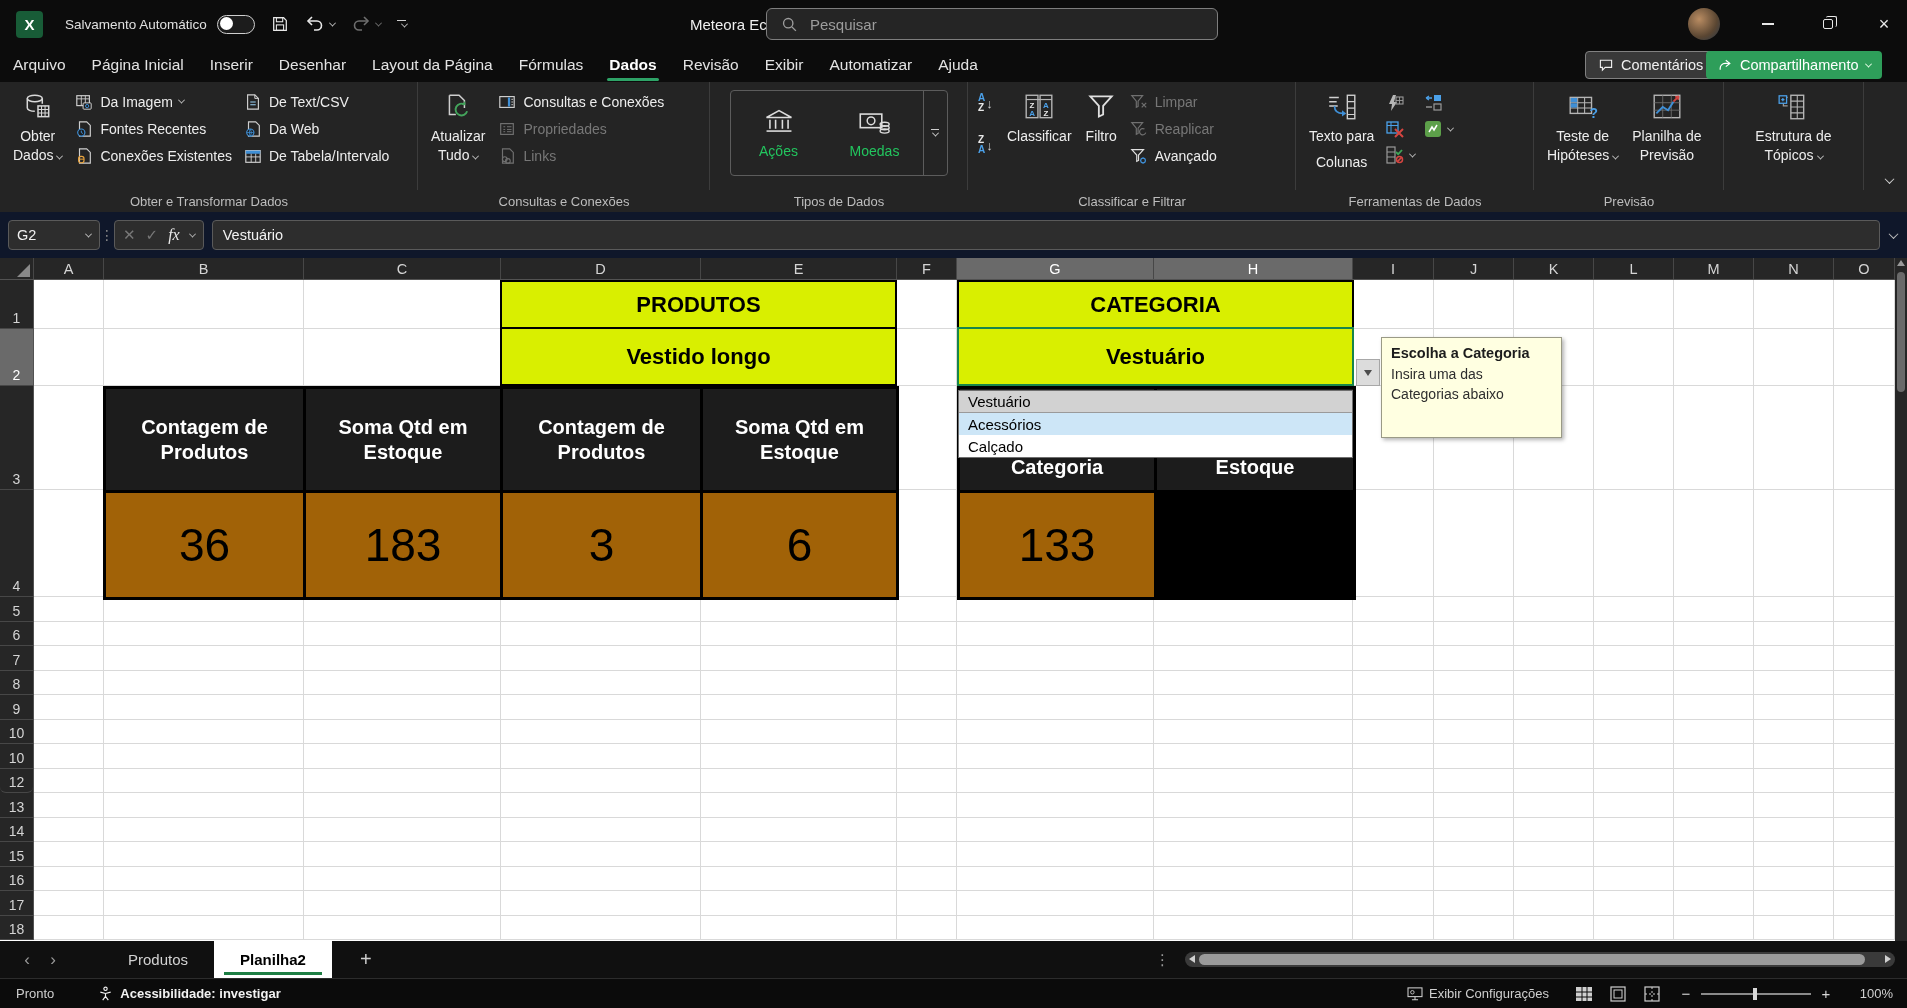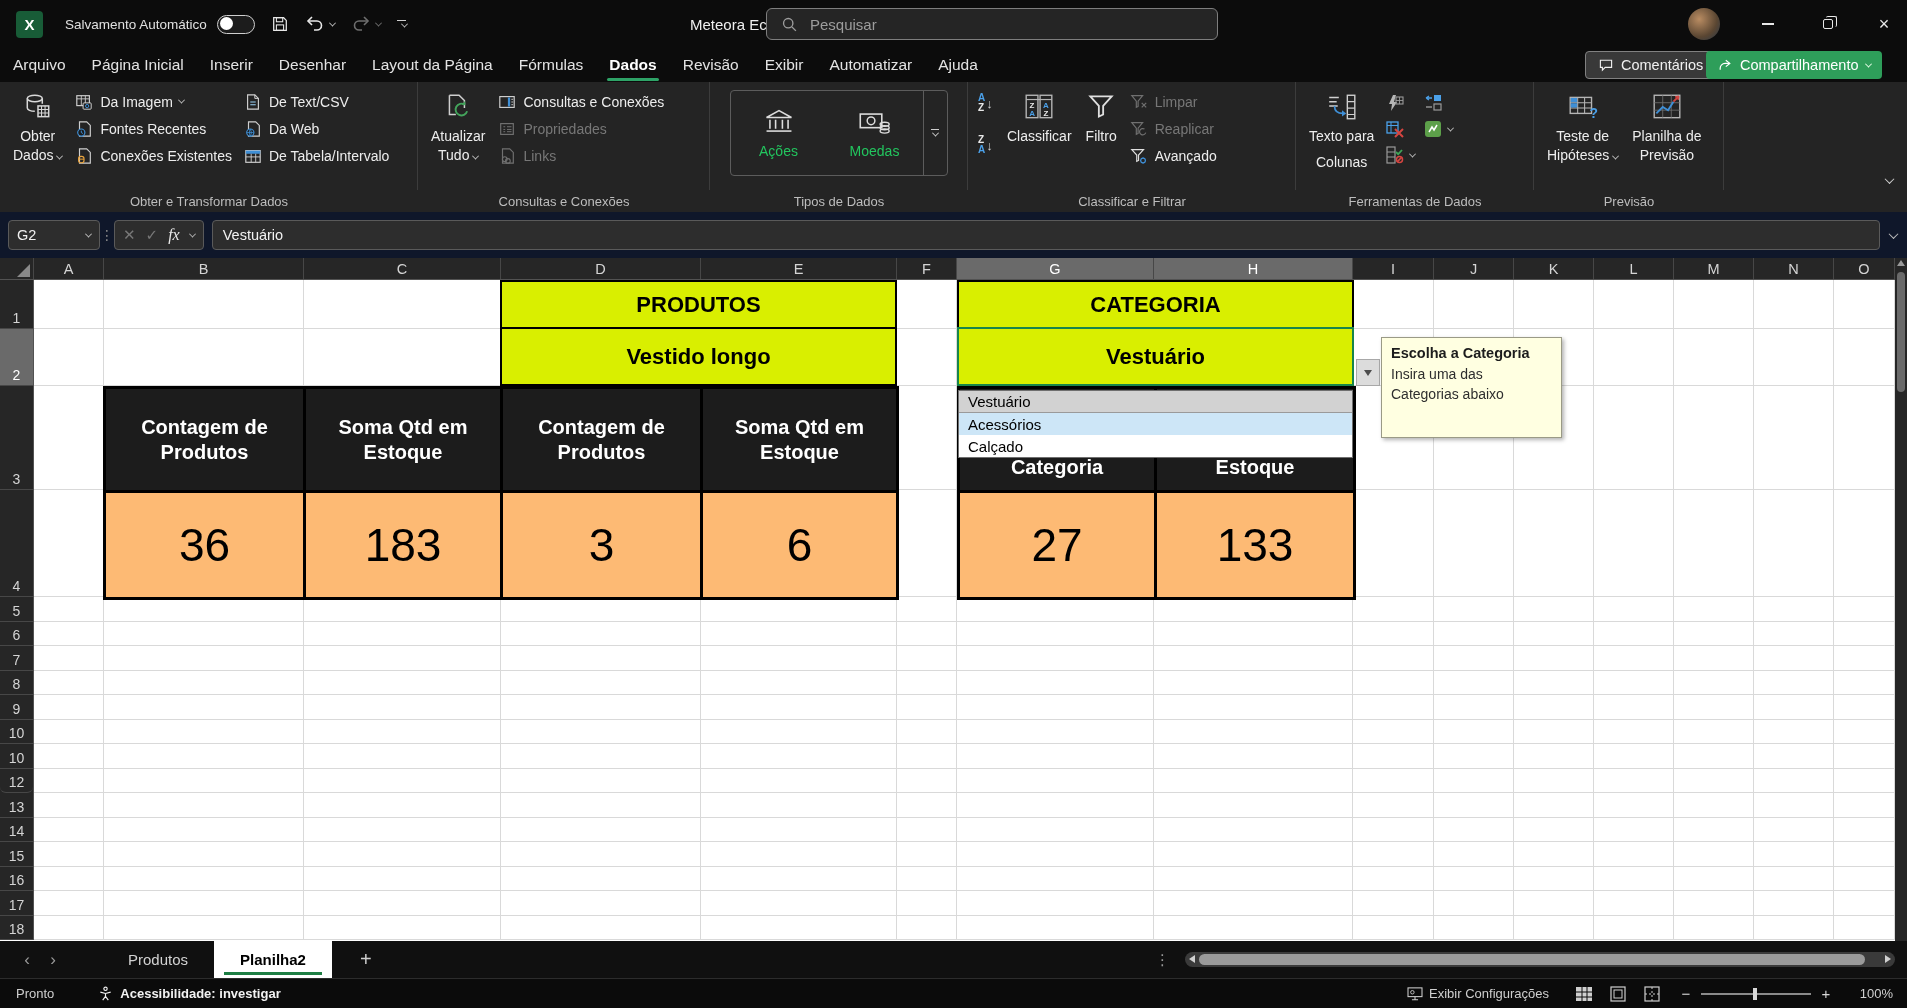--- a/index.html
+++ b/index.html
@@ -103,21 +103,21 @@
   .y-prod-h { left:500px; top:22px; width:397px; height:49px; }
   .y-prod-v { left:500px; top:69px; width:397px; height:59px; }
   .y-cat-h  { left:957px; top:22px; width:397px; height:49px; }
   .y-cat-v  { left:957px; top:69px; width:397px; height:59px; border:2.5px solid #17854b; }
 
   .xtable { position:absolute; display:grid; border:3px solid #000; z-index:2; background:#000; grid-gap:3px; }
   .t1 { left:103px; top:128px; width:796px; height:214px; grid-template-columns:197px 194px 197px 193px; grid-template-rows:101px 104px; }
   .t2 { left:957px; top:128px; width:399px; height:214px; grid-template-columns:194px 196px; grid-template-rows:101px 104px; }
   .thead { background:#1c1c1c; color:#fff; font-weight:bold; font-size:20px; line-height:1.25; display:flex; align-items:center; justify-content:center; text-align:center; padding:0 28px; }
   .t2 .thead { align-items:flex-end; padding-bottom:10px; }
-  .tval { background:#fdba74; color:#000; font-size:46px; display:flex; align-items:center; justify-content:center;text-align:center; }
+  .tval { background:#a16207; color:#000; font-size:46px; display:flex; align-items:center; justify-content:center;text-align:center; }
 
   .dd-arrow { position:absolute; left:1356px; top:101px; width:24px; height:27px; background:#dcdcdc; border:1px solid #a8a8a8; display:flex; align-items:center; justify-content:center; z-index:6; }
   .dd-arrow::after { content:""; border-left:4.5px solid transparent; border-right:4.5px solid transparent; border-top:6px solid #4d4d4d; }
   .dropdown { position:absolute; left:958px; top:132px; width:395px; background:#fff; border:1px solid #6f6f6f; z-index:6; font-size:15px; color:#000; }
   .dd-item { height:22px; display:flex; align-items:center; padding-left:9px; }
   .dd-item.cur { background:#d2d2d2; border-bottom:1px solid #9a9a9a; }
   .dd-item.hov { background:#cde6f7; }
 
   .note { position:absolute; left:1381px; top:79px; width:181px; height:101px; background:#ffffe1; border:1px solid #9a9a86; box-shadow:2px 2px 4px rgba(0,0,0,.3); z-index:7; padding:7px 9px; color:#1c1c1c; }
   .note .nt { font-weight:bold; font-size:14.5px; margin-bottom:3px; }
@@ -527,20 +527,36 @@
               <path d="M21 9 L26 4" stroke="#d64541" stroke-width="1.8"></path>
               <path d="M26 4 l-3.4.6 M26 4 l-.6 3.4" stroke="#d64541" stroke-width="1.4"></path>
             </svg>
           <span class="lbl">Planilha de</span>
           <span class="lbl" style="margin-top:1px">Previsão</span>
         </div>
       </div>
       <div class="rgroup-label">Previsão</div>
     </div>
 
+    <div class="rgroup-wrap" style="width:140px">
+      <div class="rgroup" style="width:100%; justify-content:center;">
+        <div class="bigbtn">
+          <svg width="32" height="30" viewBox="0 0 30 28">
+              <rect x="13" y="3" width="12" height="22" fill="none" stroke="#b5b5b5" stroke-width="1.3"></rect>
+              <path d="M13 8.5h12M13 14h12M13 19.5h12M19 3v22" stroke="#b5b5b5" stroke-width="1"></path>
+              <path d="M10 5 h-4 v8 h4 M10 13 h-4" fill="none" stroke="#9a9a9a" stroke-width="1.2"></path>
+              <rect x="2" y="3.5" width="7" height="7" fill="#242424" stroke="#4ba0e8" stroke-width="1.2"></rect>
+              <path d="M5.5 5.5v3M4 7h3" stroke="#4ba0e8" stroke-width="1.2"></path>
+            </svg>
+          <span class="lbl">Estrutura de</span>
+          <span class="lbl" style="margin-top:1px"><span>Tópicos</span><span class="chev sm"></span></span>
+        </div>
+      </div>
+      <div class="rgroup-label"></div>
+    </div>
 
     <span class="chev collapse-chev"></span>
   </div>
 
   <div class="fbar">
     <div class="namebox">
       <span>G2</span>
       <span class="chev sm"></span>
     </div>
     <div class="fdots">⋮</div>
@@ -644,21 +660,20 @@
       <div class="thead">Soma Qtd em Estoque</div>
       <div class="tval">36</div>
       <div class="tval">183</div>
       <div class="tval">3</div>
       <div class="tval">6</div>
     </div>
 
     <div class="xtable t2">
       <div class="thead">Categoria</div>
       <div class="thead">Estoque</div>
-      <div class="tval">27</div>
       <div class="tval">133</div>
     </div>
 
     <div class="dd-arrow"></div>
     <div class="dropdown">
       <div class="dd-item cur">Vestuário</div>
       <div class="dd-item hov">Acessórios</div>
       <div class="dd-item">Calçado</div>
     </div>
 

